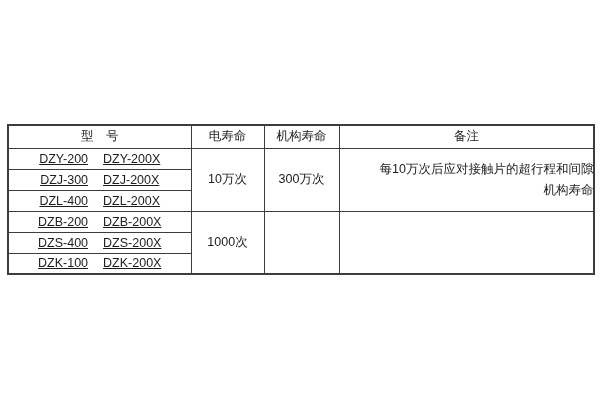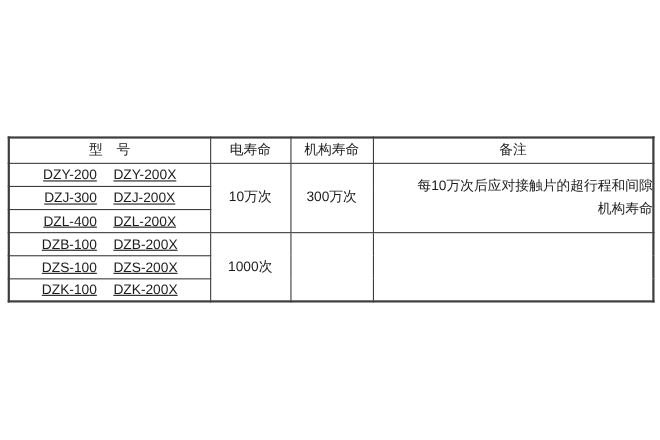--- a/index.html
+++ b/index.html
@@ -92,35 +92,35 @@
         <td>
           <div class="model-pair">
             <span>DZL-400</span>
             <span>DZL-200X</span>
           </div>
         </td>
       </tr>
       <tr>
         <td>
           <div class="model-pair">
-            <span>DZB-100</span>
+            <span>DZB-200</span>
             <span>DZB-200X</span>
           </div>
         </td>
         <td rowspan="3">1000次</td>
         <td rowspan="3"></td>
         <td rowspan="3" class="remarks-cell">
           <div class="remark-line"></div>
           <div class="remark-line"></div>
         </td>
       </tr>
       <tr>
         <td>
           <div class="model-pair">
-            <span>DZS-100</span>
+            <span>DZS-400</span>
             <span>DZS-200X</span>
           </div>
         </td>
       </tr>
       <tr>
         <td>
           <div class="model-pair">
             <span>DZK-100</span>
             <span>DZK-200X</span>
           </div>

